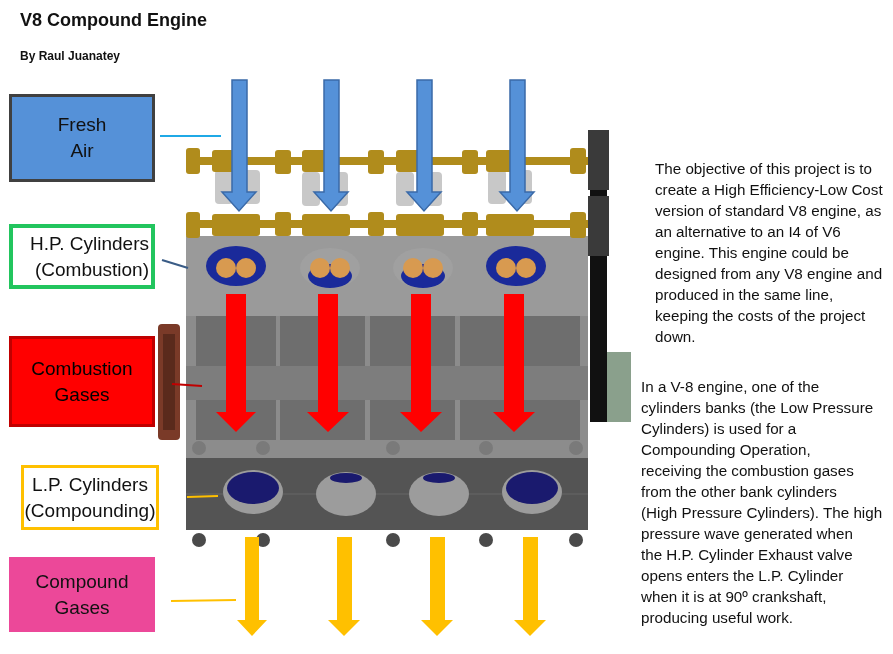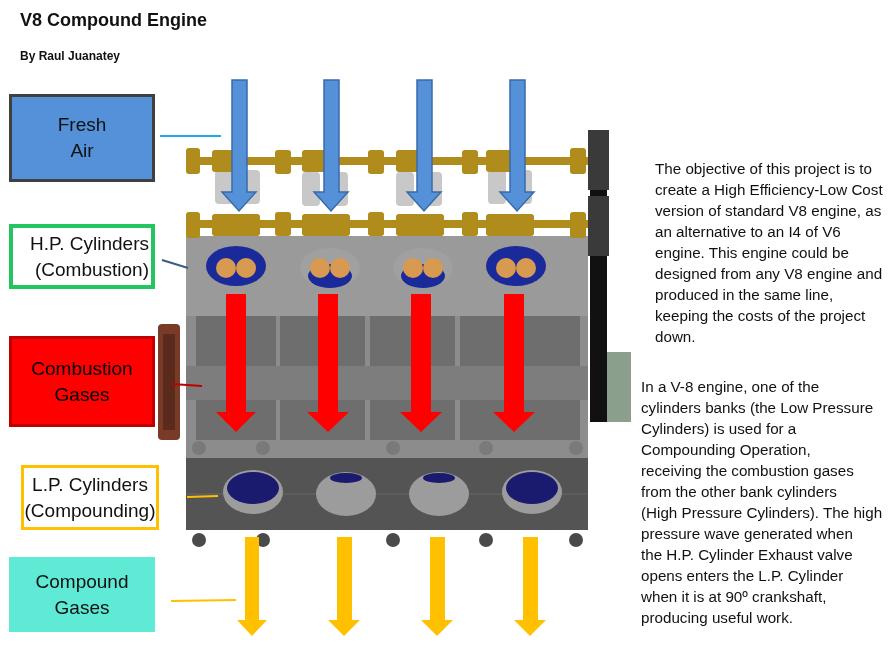--- a/index.html
+++ b/index.html
@@ -4,21 +4,21 @@
 <style>
   html, body { margin:0; padding:0; background:#ffffff; }
   body { width:893px; height:654px; position:relative; overflow:hidden; font-family:"Liberation Sans", sans-serif; }
   .title { position:absolute; left:20px; top:10px; font-size:18px; font-weight:bold; color:#111; font-family:"Liberation Sans", sans-serif; }
   .subtitle { position:absolute; left:20px; top:49px; font-size:12px; font-weight:bold; color:#111; }
   .label-box { position:absolute; display:flex; align-items:center; justify-content:center; text-align:center; font-size:19px; line-height:26px; color:#111; box-sizing:border-box; white-space:pre-line; }
   .fresh { left:9px; top:94px; width:146px; height:88px; background:#5591d8; border:3px solid #404040; }
   .hp { left:9px; top:224px; width:146px; height:65px; background:#ffffff; border:4px solid #22c55e; padding-left:6px; justify-content:flex-end; text-align:right; padding-right:2px; }
   .comb { left:9px; top:336px; width:146px; height:91px; background:#ff0000; border:3px solid #c00000; color:#000000; }
   .lp { left:9px; top:465px; width:138px; height:65px; background:#ffffff; border:3px solid #ffc000;margin-left:12px; }
-  .compound { left:9px; top:557px; width:146px; height:75px; background:#5eead4; }
+  .compound { left:9px; top:557px; width:146px; height:75px; background:#ec4899; }
   .desc { position:absolute; left:641px; width:250px; font-size:15.2px; line-height:21px; color:#111; white-space:pre-line; }
   .desc1 { top:158px;margin-left:14px; }
   .desc2 { top:376px; }
   svg.engine { position:absolute; left:0; top:0; }
 </style>
 </head>
 <body>
 
 <div class="title">V8 Compound Engine</div>
 <div class="subtitle">By Raul Juanatey</div>

